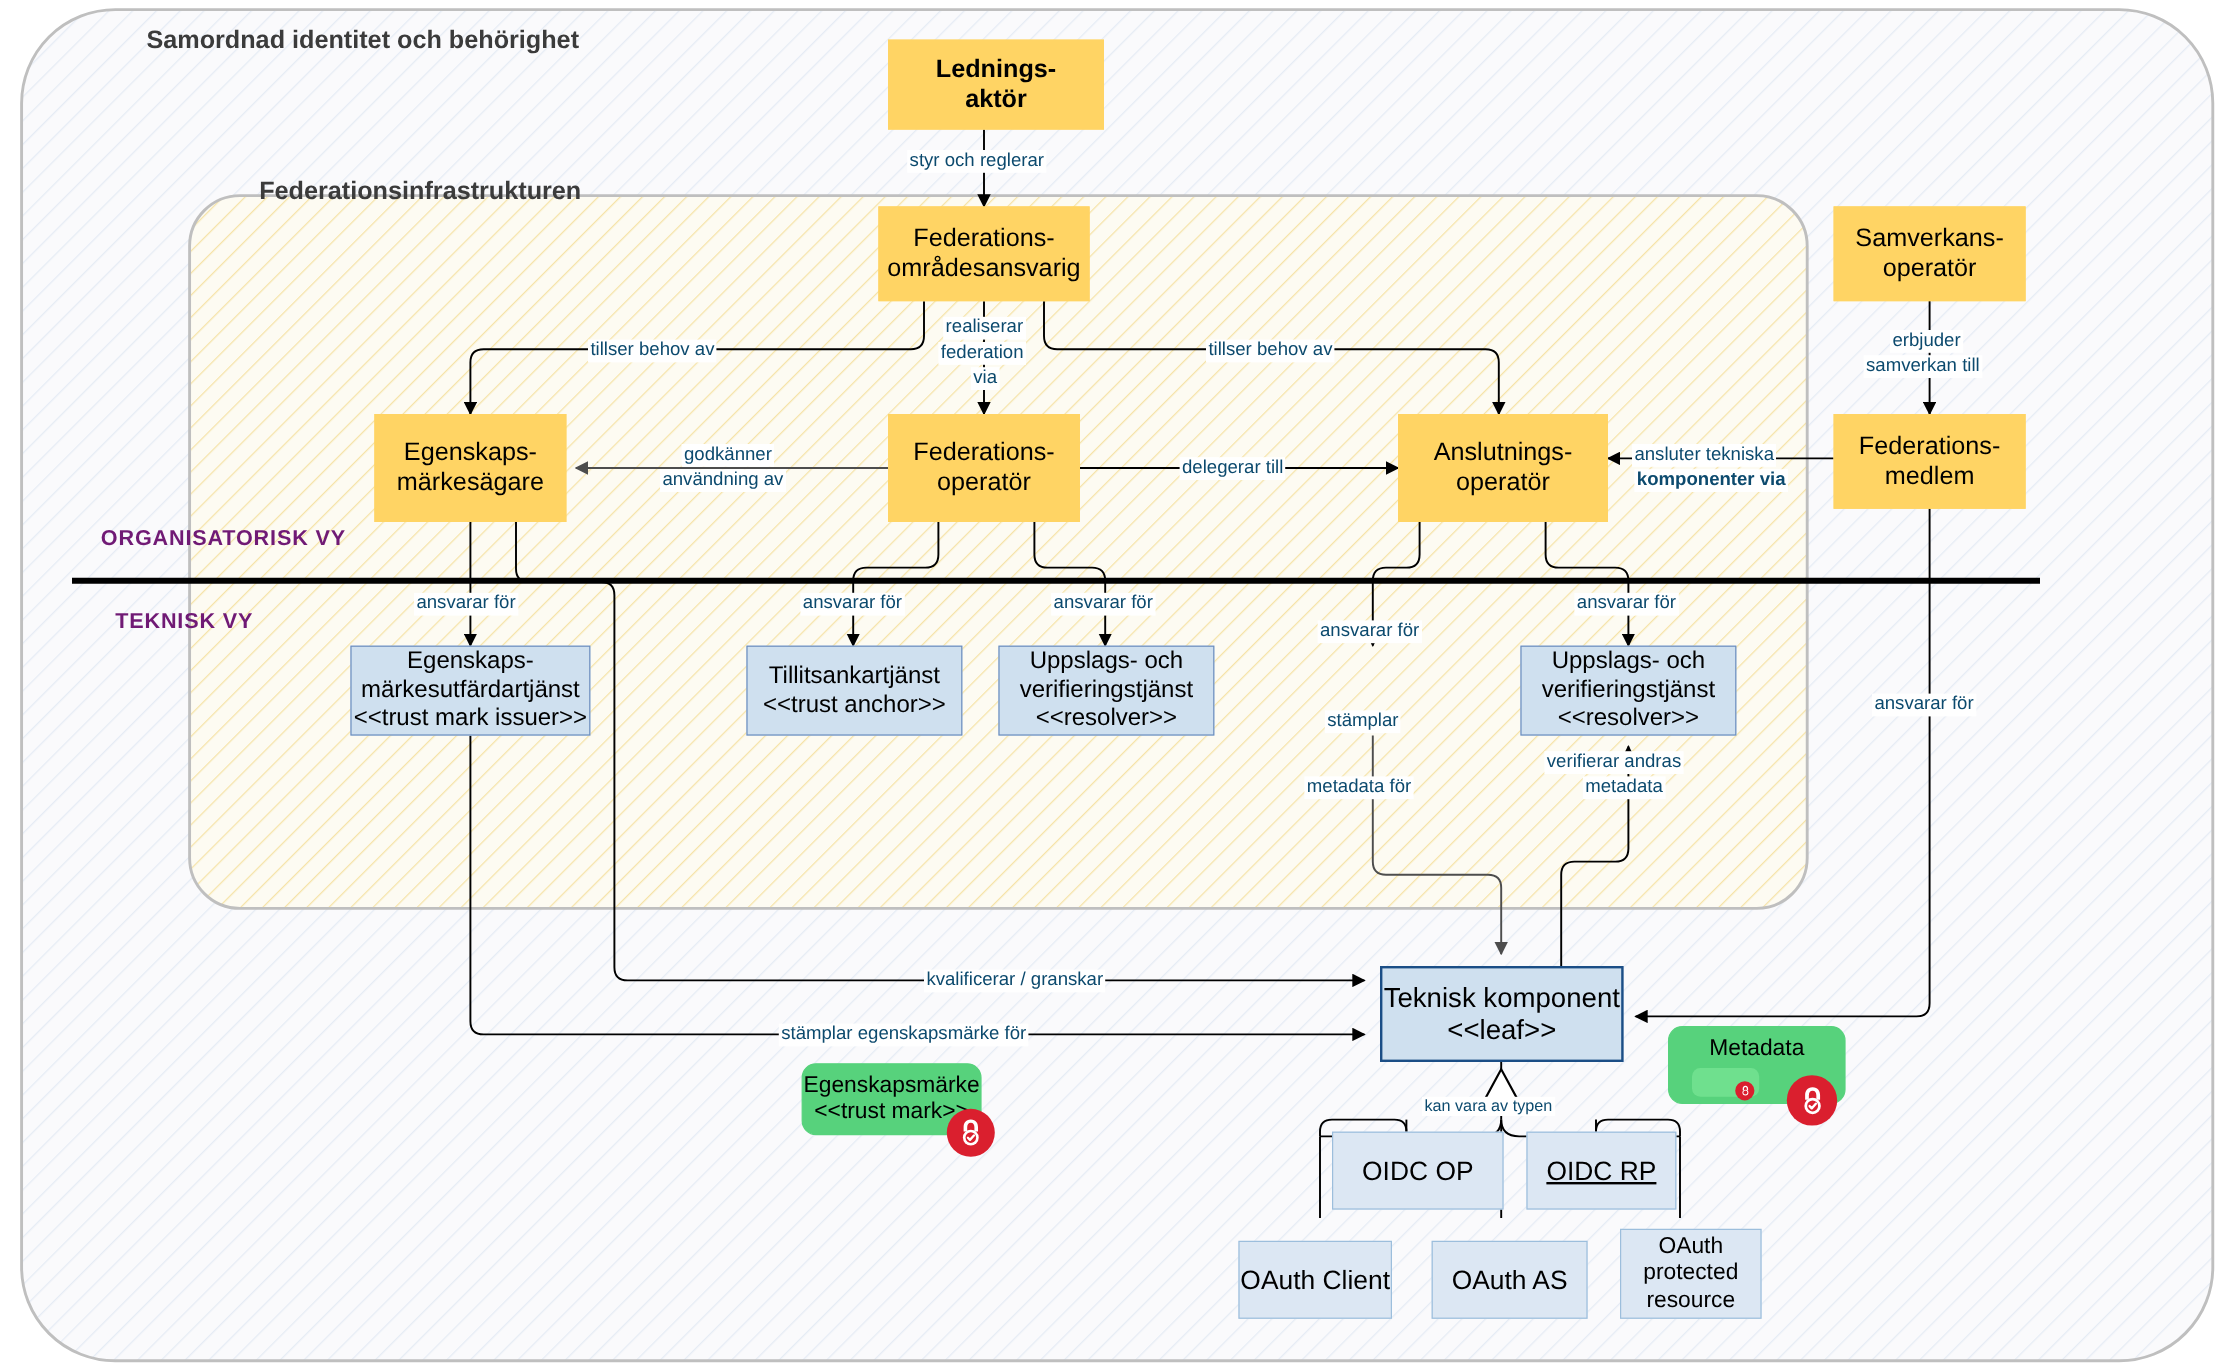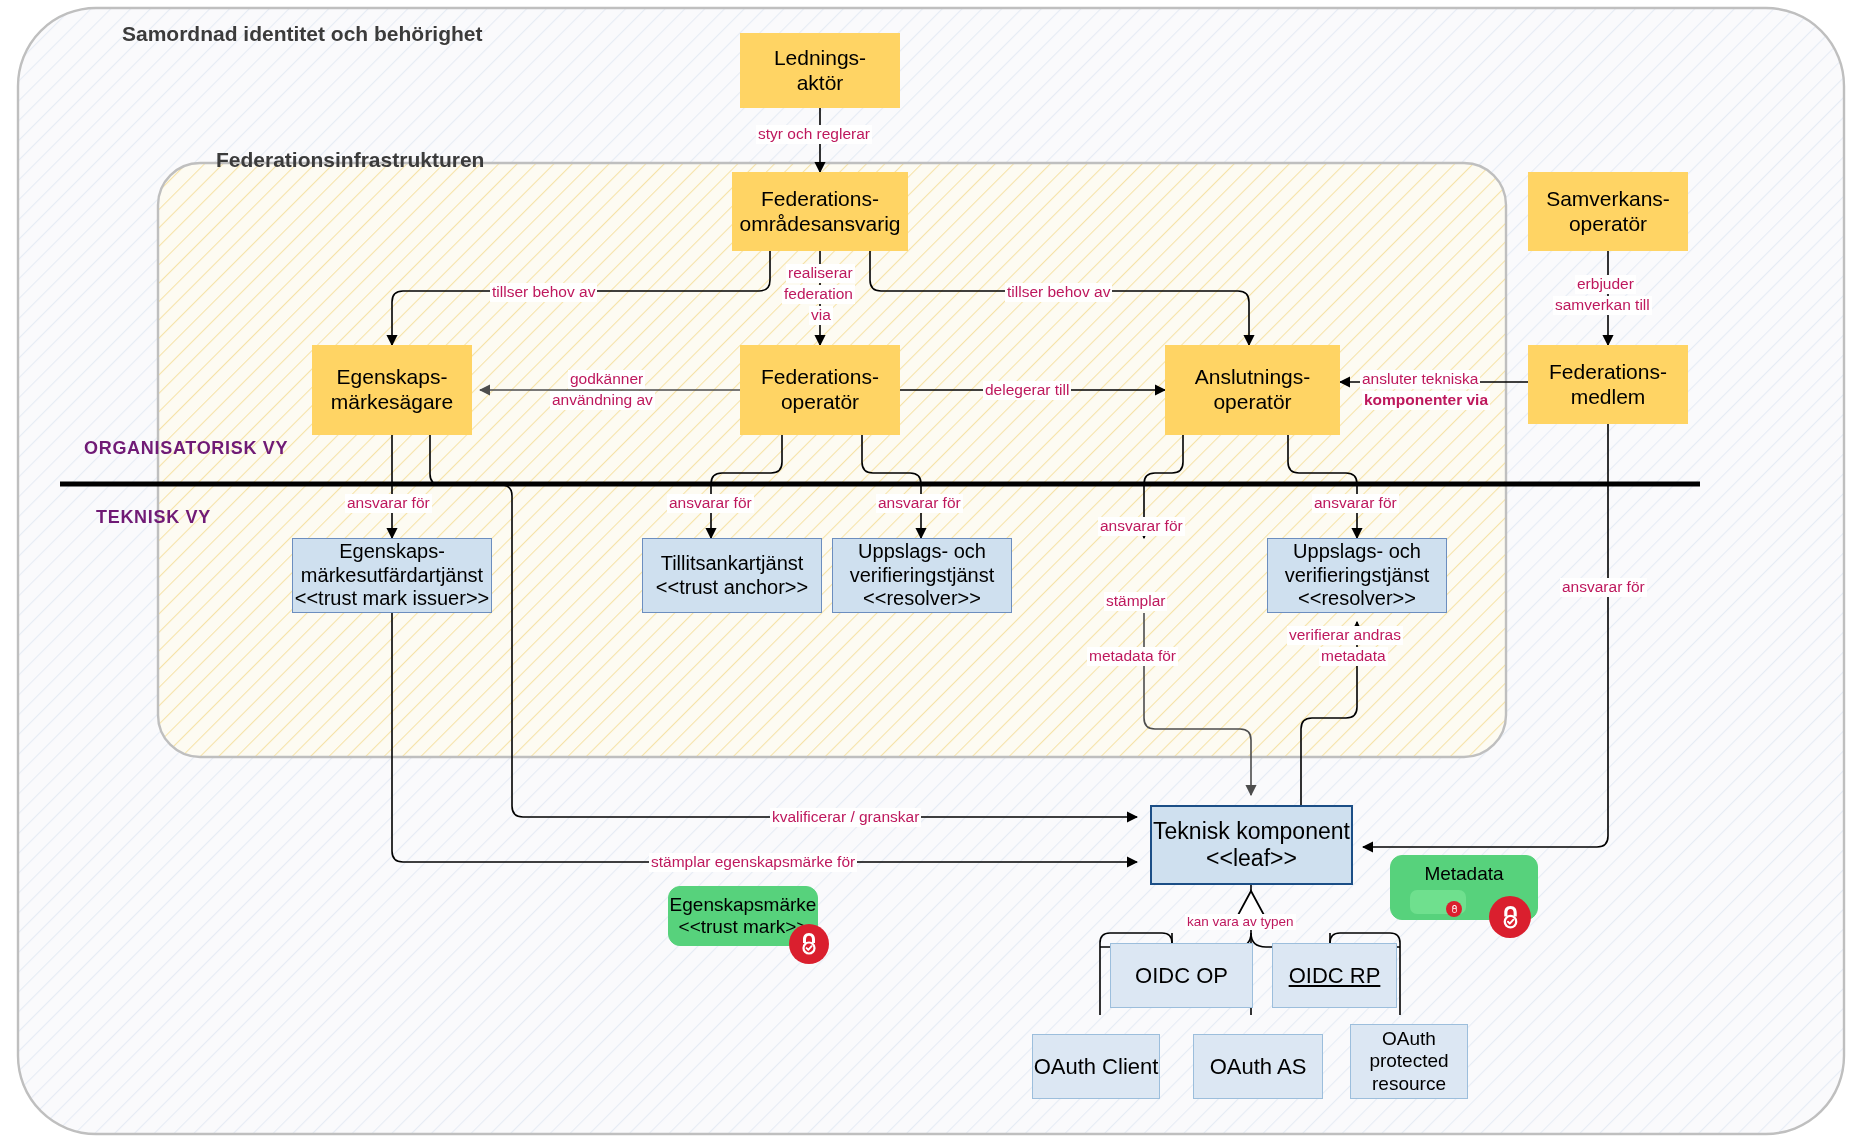--- a/index.html
+++ b/index.html
@@ -8,21 +8,21 @@
   svg#canvas{position:absolute;left:0;top:0;width:1862px;height:1142px;}
 
   .node{position:absolute;box-sizing:border-box;display:flex;align-items:center;justify-content:center;text-align:center;line-height:1.18;}
   .org{background:#FFD464;border:1px solid #FFD464;color:#000;font-size:21px;}
   .tech{background:#CFE0EF;border:1.5px solid #6C8EBF;color:#000;font-size:20px;}
   .tech-strong{background:#CFE0EF;border:2px solid #1B4E86;color:#000;font-size:23px;}
   .subtype{background:#DCE7F3;border:1.5px solid #9CBEDC;color:#000;font-size:22px;}
   .green{background:#57D27C;border:1px solid #57D27C;border-radius:12px;color:#000;font-size:19px;align-items:flex-start;padding-top:7px;}
   .green-inner{position:absolute;background:#6FE08E;border-radius:7px;}
 
-  .edge-label{position:absolute;font-size:15.5px;color:#be185d;text-align:center;line-height:1.22;background:#ffffff;padding:0 2px;white-space:nowrap;}
+  .edge-label{position:absolute;font-size:15.5px;color:#0c4a6e;text-align:center;line-height:1.22;background:#ffffff;padding:0 2px;white-space:nowrap;}
 
   .vy-label{position:absolute;font-size:18px;font-weight:bold;color:#701a75;letter-spacing:0.7px;}
 
   .title{position:absolute;font-size:21px;font-weight:bold;color:#3B3B3B;}
 
   .seal{position:absolute;border-radius:50%;background:#DA1F2E;display:flex;align-items:center;justify-content:center;}
   .seal svg{display:block;}
 </style>
 </head>
 <body>
@@ -115,21 +115,21 @@
       <path d="M 1400 947 L 1400 1015"></path>
     </g>
   </svg>
 
   <div class="title" style="left:122px;top:22px;">Samordnad identitet och behörighet</div>
   <div class="title" style="left:216px;top:148px;">Federationsinfrastrukturen</div>
 
   <div class="vy-label" style="left:84px;top:438px;">ORGANISATORISK VY</div>
   <div class="vy-label" style="left:96px;top:507px;">TEKNISK VY</div>
 
-  <div class="node org" style="left:740px;top:33px;width:160px;height:75px;">
+  <div class="node org" style="left:740px;top:33px;width:180px;height:75px;font-weight:bold;">
     <div>
       <div>Lednings-</div>
       <div>aktör</div>
     </div>
   </div>
 
   <div class="node org" style="left:732px;top:172px;width:176px;height:79px;">
     <div>
       <div>Federations-</div>
       <div>områdesansvarig</div>
@@ -172,21 +172,21 @@
   </div>
 
   <div class="node tech" style="left:292px;top:538px;width:200px;height:75px;">
     <div>
       <div>Egenskaps-</div>
       <div>märkesutfärdartjänst</div>
       <div>&lt;&lt;trust mark issuer&gt;&gt;</div>
     </div>
   </div>
 
-  <div class="node tech" style="left:622px;top:538px;width:180px;height:75px;margin-left:20px;">
+  <div class="node tech" style="left:622px;top:538px;width:180px;height:75px;">
     <div>
       <div>Tillitsankartjänst</div>
       <div>&lt;&lt;trust anchor&gt;&gt;</div>
     </div>
   </div>
 
   <div class="node tech" style="left:832px;top:538px;width:180px;height:75px;">
     <div>
       <div>Uppslags- och</div>
       <div>verifieringstjänst</div>

